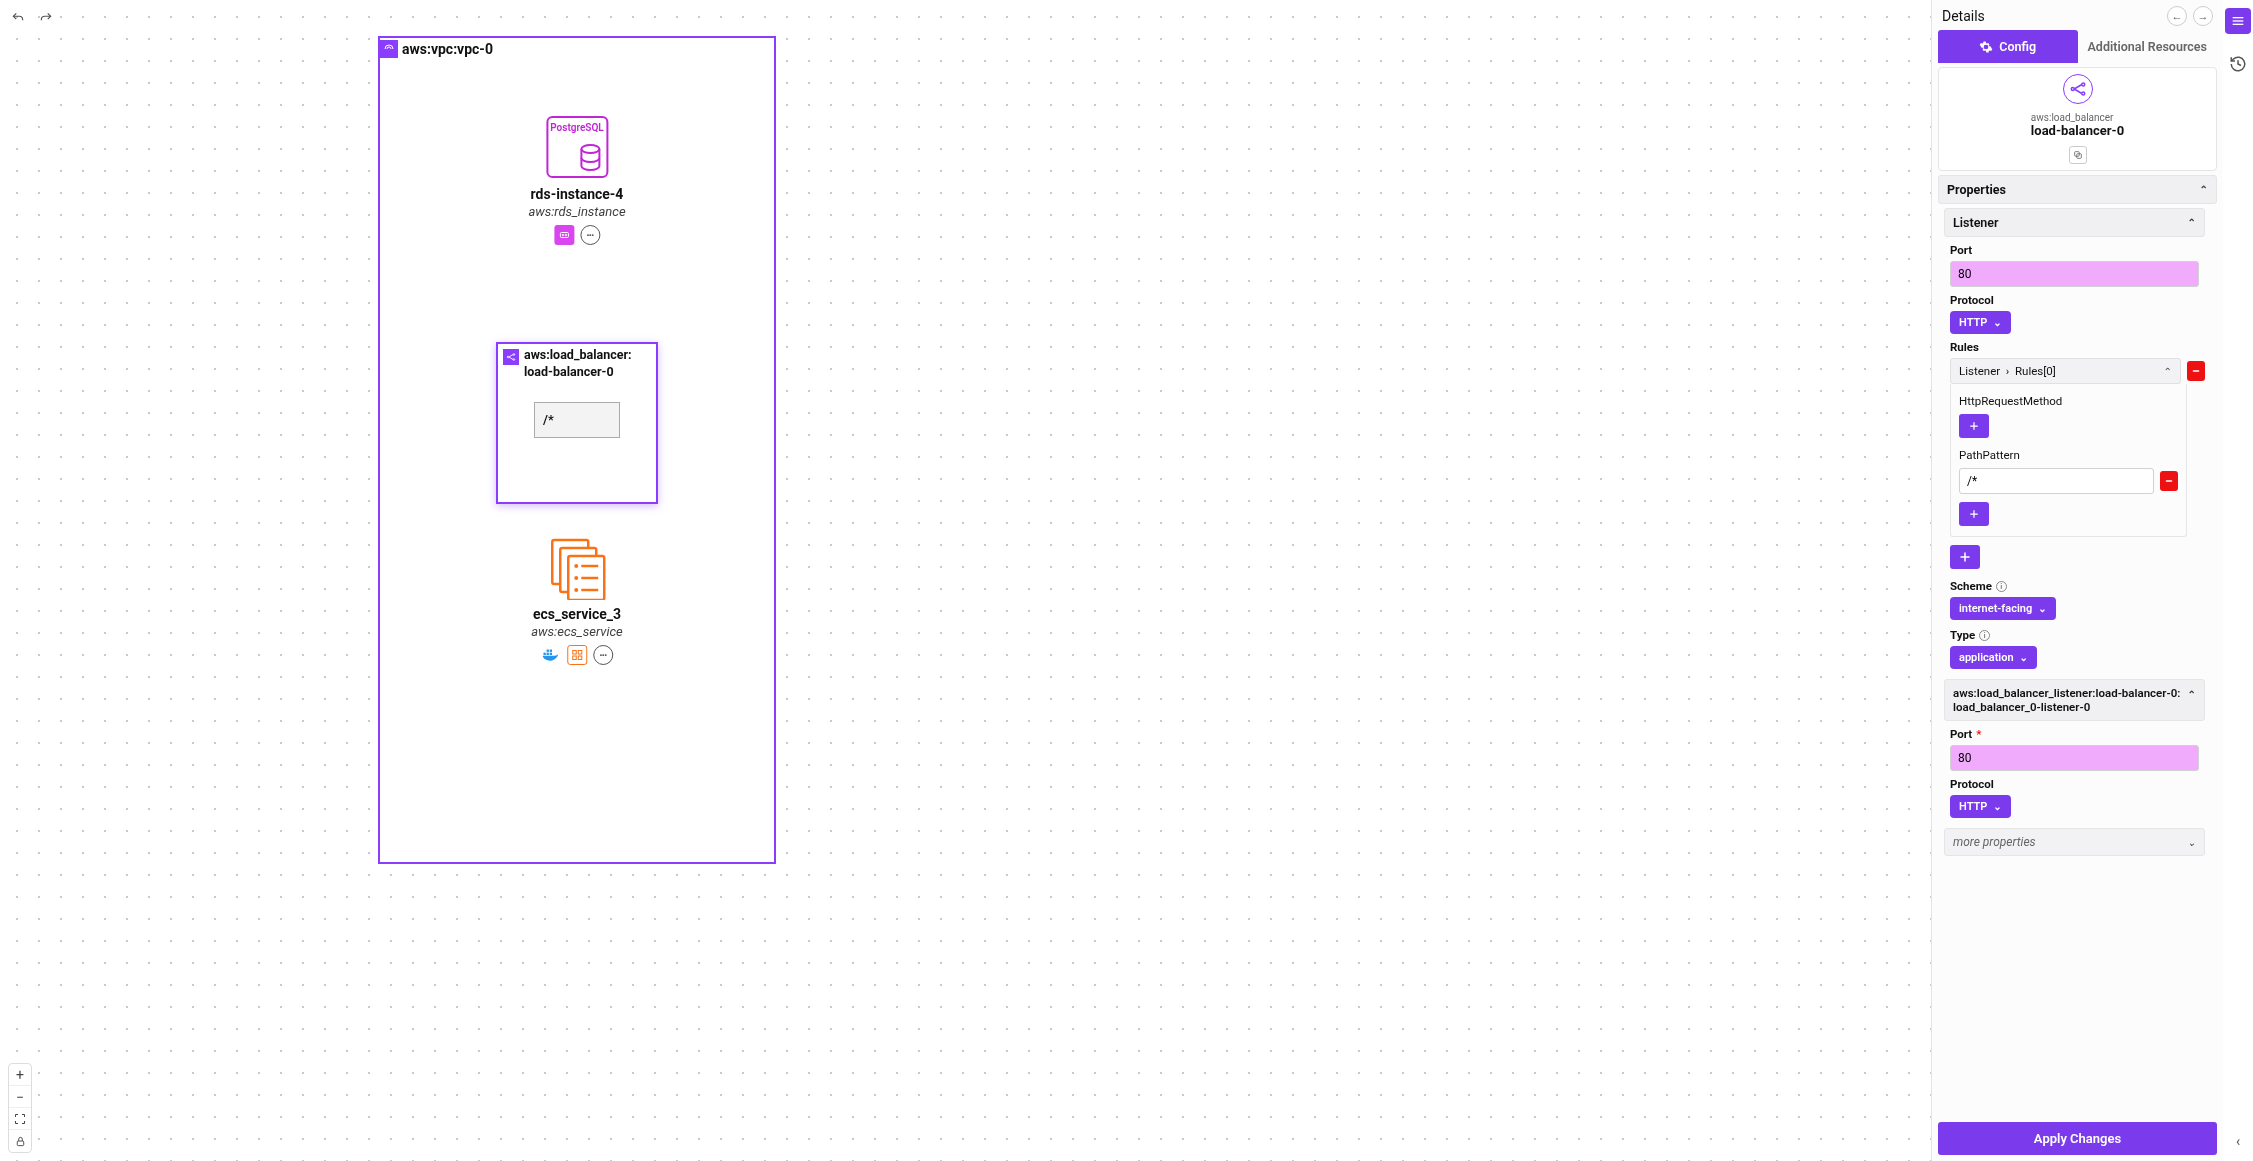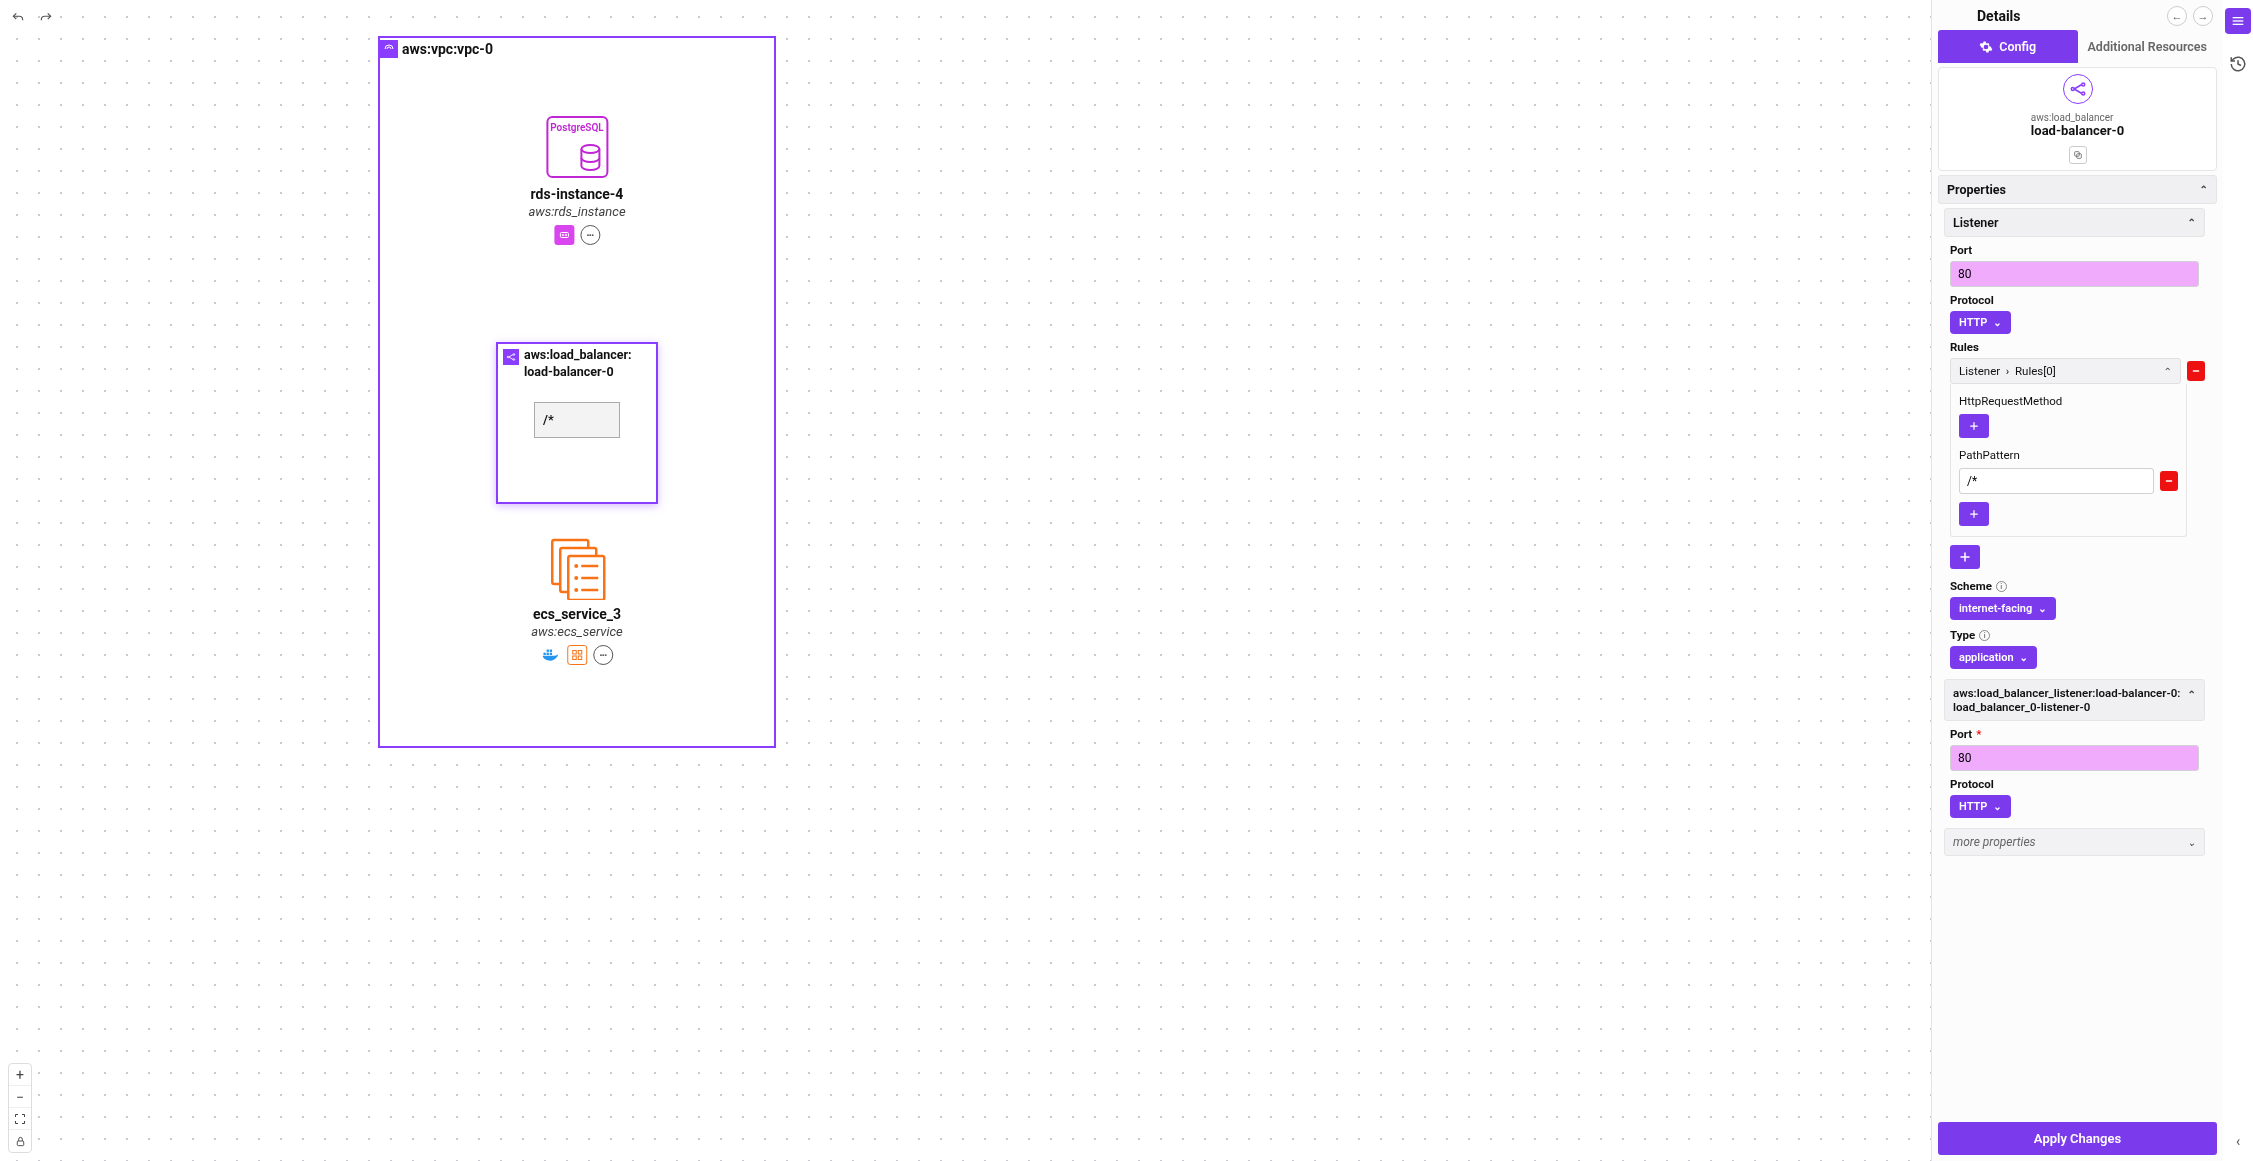--- a/index.html
+++ b/index.html
@@ -21,21 +21,21 @@
 .tl-controls { position:absolute; top:8px; left:8px; display:flex; gap:8px; z-index:5; }
 .tl-btn { width:20px; height:20px; display:flex; align-items:center; justify-content:center; cursor:pointer; color:#555; }
 .tl-btn svg { width:14px; height:14px; stroke:#555; fill:none; stroke-width:2; }
 
 
 .bl-controls { position:absolute; bottom:8px; left:8px; display:flex; flex-direction:column; border:1px solid #ddd; border-radius:4px; background:#fff; z-index:5; }
 .bl-btn { width:22px; height:22px; display:flex; align-items:center; justify-content:center; border-bottom:1px solid #eee; font-size:14px; cursor:pointer; color:#444; }
 .bl-btn:last-child { border-bottom:none; }
 
 
-.vpc { position:absolute; left:378px; top:36px; width:398px; height:712px; border:2px solid #8b3dff; background:#fff; }
+.vpc { position:absolute; left:378px; top:36px; width:398px; height:828px; border:2px solid #8b3dff; background:#fff; }
 .vpc-header { position:absolute; top:0; left:0; display:flex; align-items:center; height:22px;}
 .vpc-icon { width:18px; height:18px; background:#8b3dff; display:flex; align-items:center; justify-content:center; }
 .vpc-icon svg { width:12px; height:12px; stroke:#fff; fill:none; stroke-width:2; }
 .vpc-title { font-weight:700; font-size:14px; padding-left:4px; }
 
 
 .rds-node { position:absolute; left:50%; top:78px; transform:translateX(-50%); text-align:center; }
 .rds-icon { width:62px; height:62px; margin:0 auto 8px; border:2px solid #c026d3; border-radius:6px; position:relative; }
 .rds-icon-label { position:absolute; top:4px; left:0; right:0; font-size:10px; color:#c026d3; font-weight:600; }
 .rds-db { position:absolute; bottom:4px; right:4px; width:24px; height:28px; }
@@ -59,21 +59,21 @@
 
 
 .ecs-node { position:absolute; left:50%; top:498px; transform:translateX(-50%); text-align:center; }
 .ecs-icon { width:58px; height:64px; margin:0 auto 6px; }
 .ecs-icon svg { width:100%; height:100%; }
 .docker-ico svg { width:20px; height:14px; }
 
 
 .right { width:292px; height:100%; border-left:1px solid #e5e5e5; background:#fcfcfc; display:flex; flex-direction:column; }
 .right-head { display:flex; align-items:center; justify-content:space-between; padding:6px 10px 4px; }
-.right-title { font-weight:700; font-size:14px;margin-left:35px; }
+.right-title { font-weight:400; font-size:14px; }
 .nav-arrows { display:flex; gap:6px; }
 .nav-arr { width:20px; height:20px; border:1px solid #ccc; border-radius:50%; display:flex; align-items:center; justify-content:center; font-size:11px; color:#555; cursor:pointer; background:#fff;}
 
 .tabs { display:flex; padding:0 6px; }
 .tab { flex:1; text-align:center; padding:9px 0; font-size:12.5px; font-weight:600; cursor:pointer; }
 .tab.active { background:#7c3aed; color:#fff; border-radius:3px 3px 0 0; display:flex; align-items:center; justify-content:center; gap:6px; }
 .tab.active svg { width:14px; height:14px; fill:#fff; }
 .tab.inactive { color:#666; }
 
 .sel-row { display:flex; align-items:center; border:1px solid #e5e5e5; border-radius:4px; margin:4px 6px 0; padding:6px 8px; background:#fff; gap:8px;flex-direction:column; }

